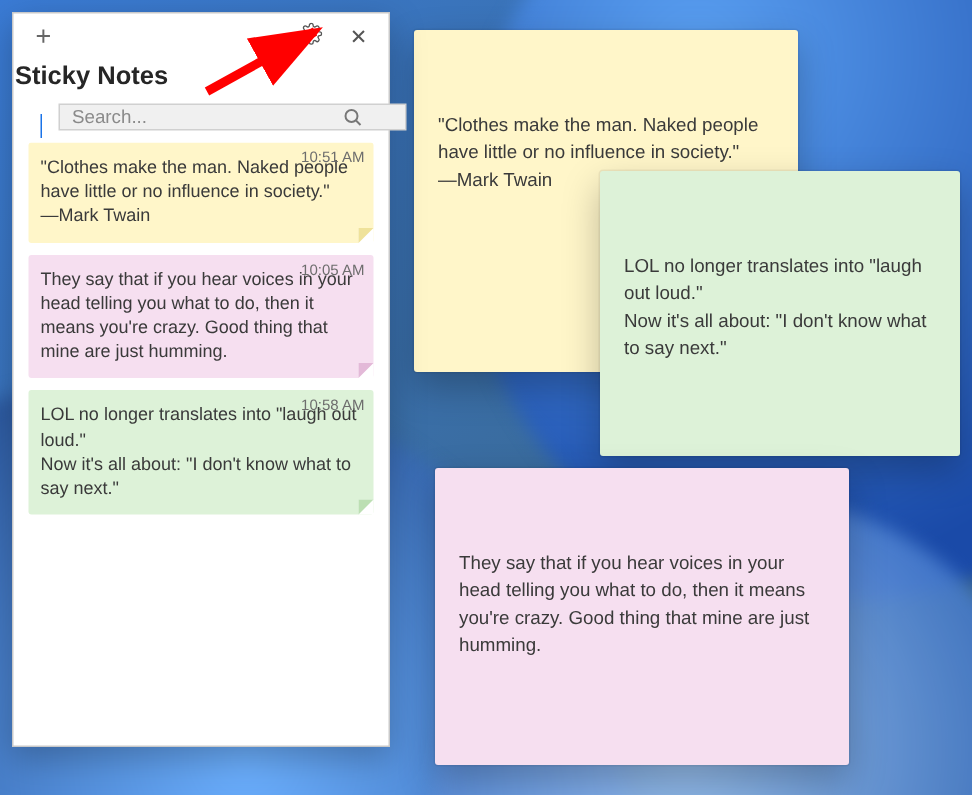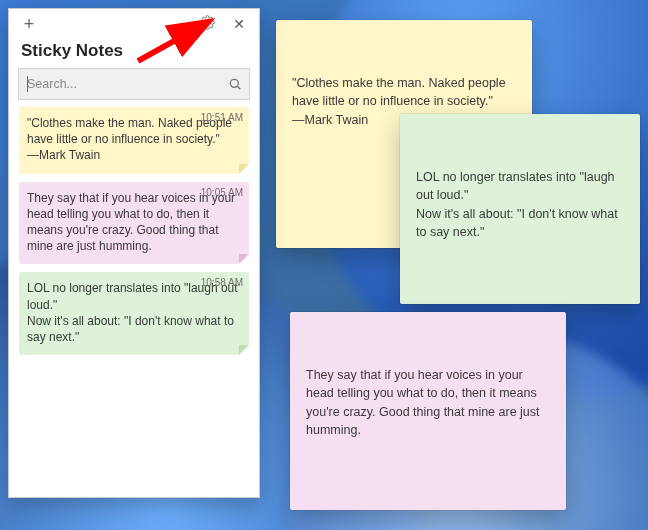--- a/index.html
+++ b/index.html
@@ -41,32 +41,33 @@
     width: 32px; height: 28px;
     display: flex; align-items: center; justify-content: center;
     color: #555; cursor: pointer; font-size: 13px;
     background: transparent; border: none;
   }
   .title-btn.plus { font-size: 18px; font-weight: 300; color:#666;}
   .title-btn.close { font-size: 14px; }
   .title-btn svg { width:15px; height:15px; stroke:#555; fill:none; stroke-width:1.4;}
   .app-title {
     font-size: 17px; font-weight: 700; color:#262626;
-    padding: 2px 12px 8px 12px;
+    padding: 2px 12px 8px 1px;
   }
   .search-wrap {
     margin: 0 10px 8px 10px;
     position: relative;
   }
   .search-input {
-    width: 100%; height: 30px;
+    width: 100%; height: 16px;
     background: #f0f0f0; border: none;
     padding: 0 28px 0 8px;
     font-size: 12.5px; color:#0f172a;
     outline: 1px solid #d0d0d0;
+    margin-left: 21px;
   }
   .search-input::placeholder { color:#8a8a8a; }
   .search-icon {
     position: absolute; right: 6px; top: 50%; transform: translateY(-50%);
     width: 16px; height: 16px; color:#777;
   }
   .search-cursor{
     position:absolute; left:8px; top:7px; width:1px; height:16px; background:#1a73e8;
   }
   .notes-list {

